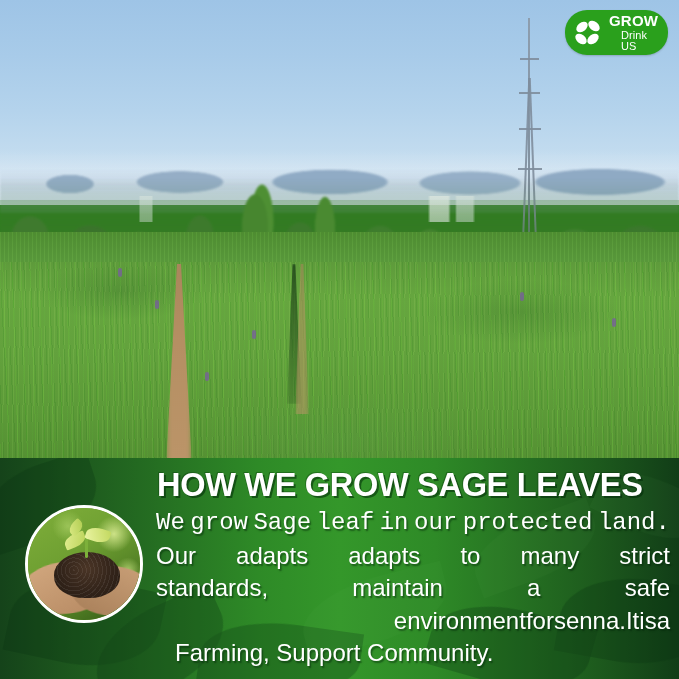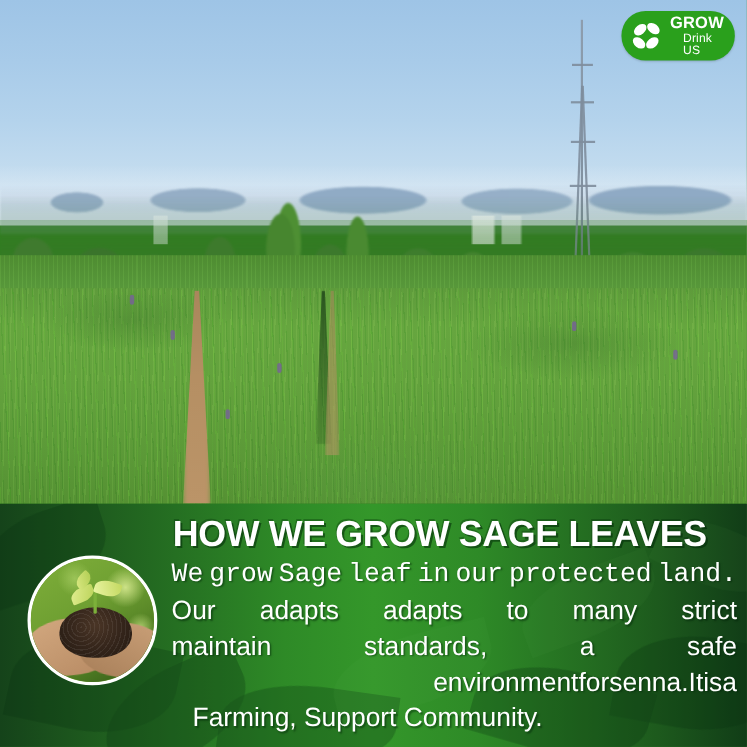--- a/index.html
+++ b/index.html
@@ -280,18 +280,18 @@
     <div class="c-leaf a"></div>
     <div class="c-leaf b"></div>
     <div class="c-leaf c"></div>
   </div>
 
   <div class="headline">HOW WE GROW SAGE LEAVES</div>
 
   <div class="body-text">
     <div style="display: flex; justify-content: space-between; white-space: pre; font-family: Liberation Mono, monospace;"><span>We</span><span>grow</span><span>Sage</span><span>leaf</span><span>in</span><span>our</span><span>protected</span><span>land.</span></div>
     <div style="display: flex; justify-content: space-between; white-space: pre;"><span>Our</span><span>adapts</span><span>adapts</span><span>to</span><span>many</span><span>strict</span></div>
-    <div style="display: flex; justify-content: space-between; white-space: pre;"><span>maintain</span><span>standards,</span><span>a</span><span>safe</span></div>
+    <div style="display: flex; justify-content: space-between; white-space: pre;"><span>standards,</span><span>maintain</span><span>a</span><span>safe</span></div>
     <div style="display: flex; justify-content: flex-end; white-space: pre;"><span>environment</span><span>for</span><span>senna.</span><span>It</span><span>is</span><span>a</span></div>
     <div class="last">Farming, Support Community.</div>
   </div>
 
 </div>
 
 </body></html>

